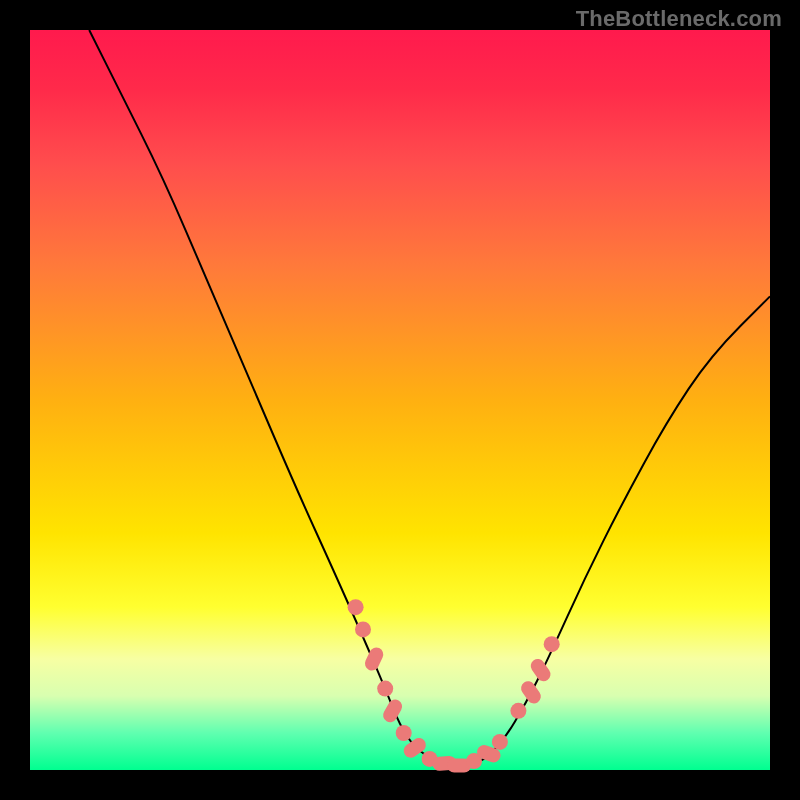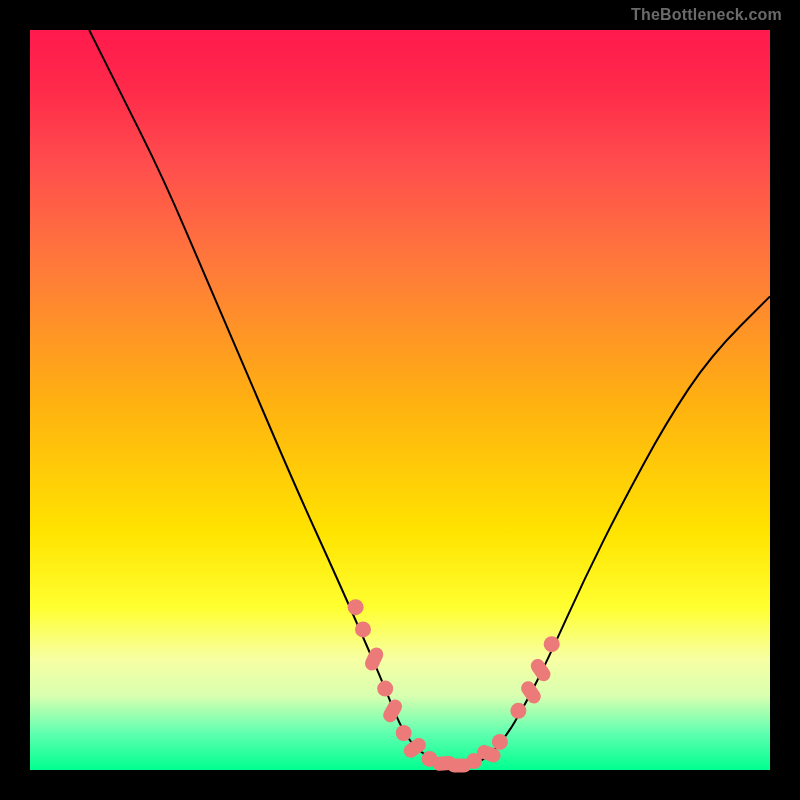--- a/index.html
+++ b/index.html
@@ -27,21 +27,21 @@
       #f7ffa3 85%,
       #d8ffb0 90%,
       #60ffb0 95%,
       #00ff90 100%);
   }
   .attribution {
     position: absolute;
     top: 6px;
     right: 18px;
     font-family: Arial, Helvetica, sans-serif;
-    font-size: 16px;
+    font-size: 22px;
     font-weight: bold;
     color: #6a6a6a;
     letter-spacing: 0.2px;
     margin-left: 28px;
   }
   svg.curve {
     position: absolute;
     left: 0; top: 0;
     width: 100%;
     height: 100%;

